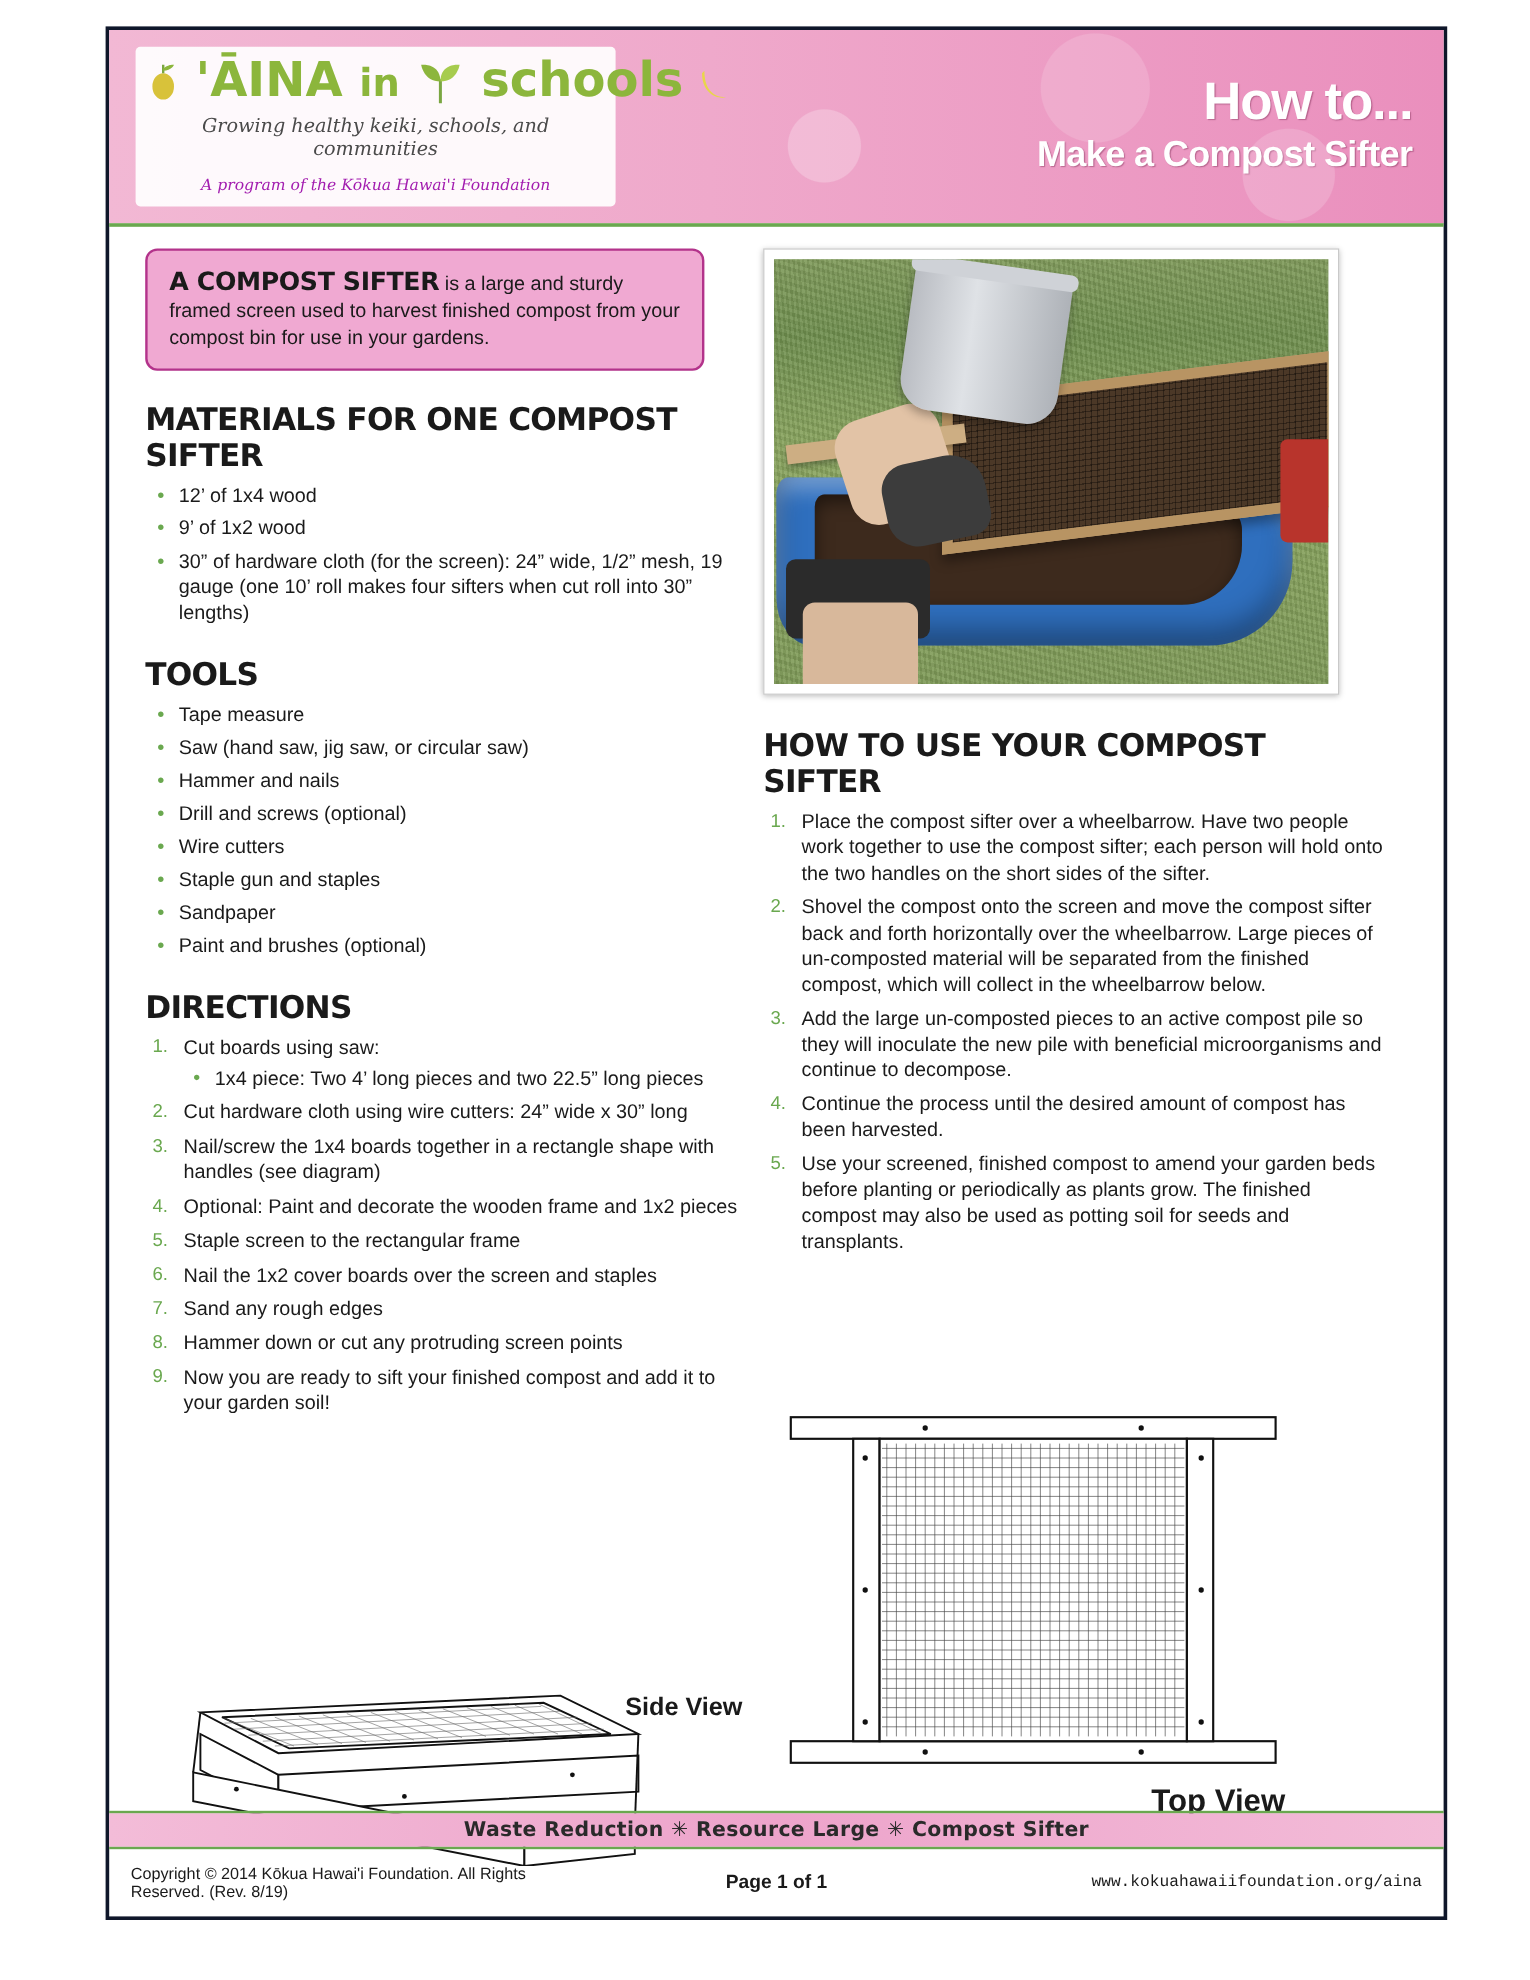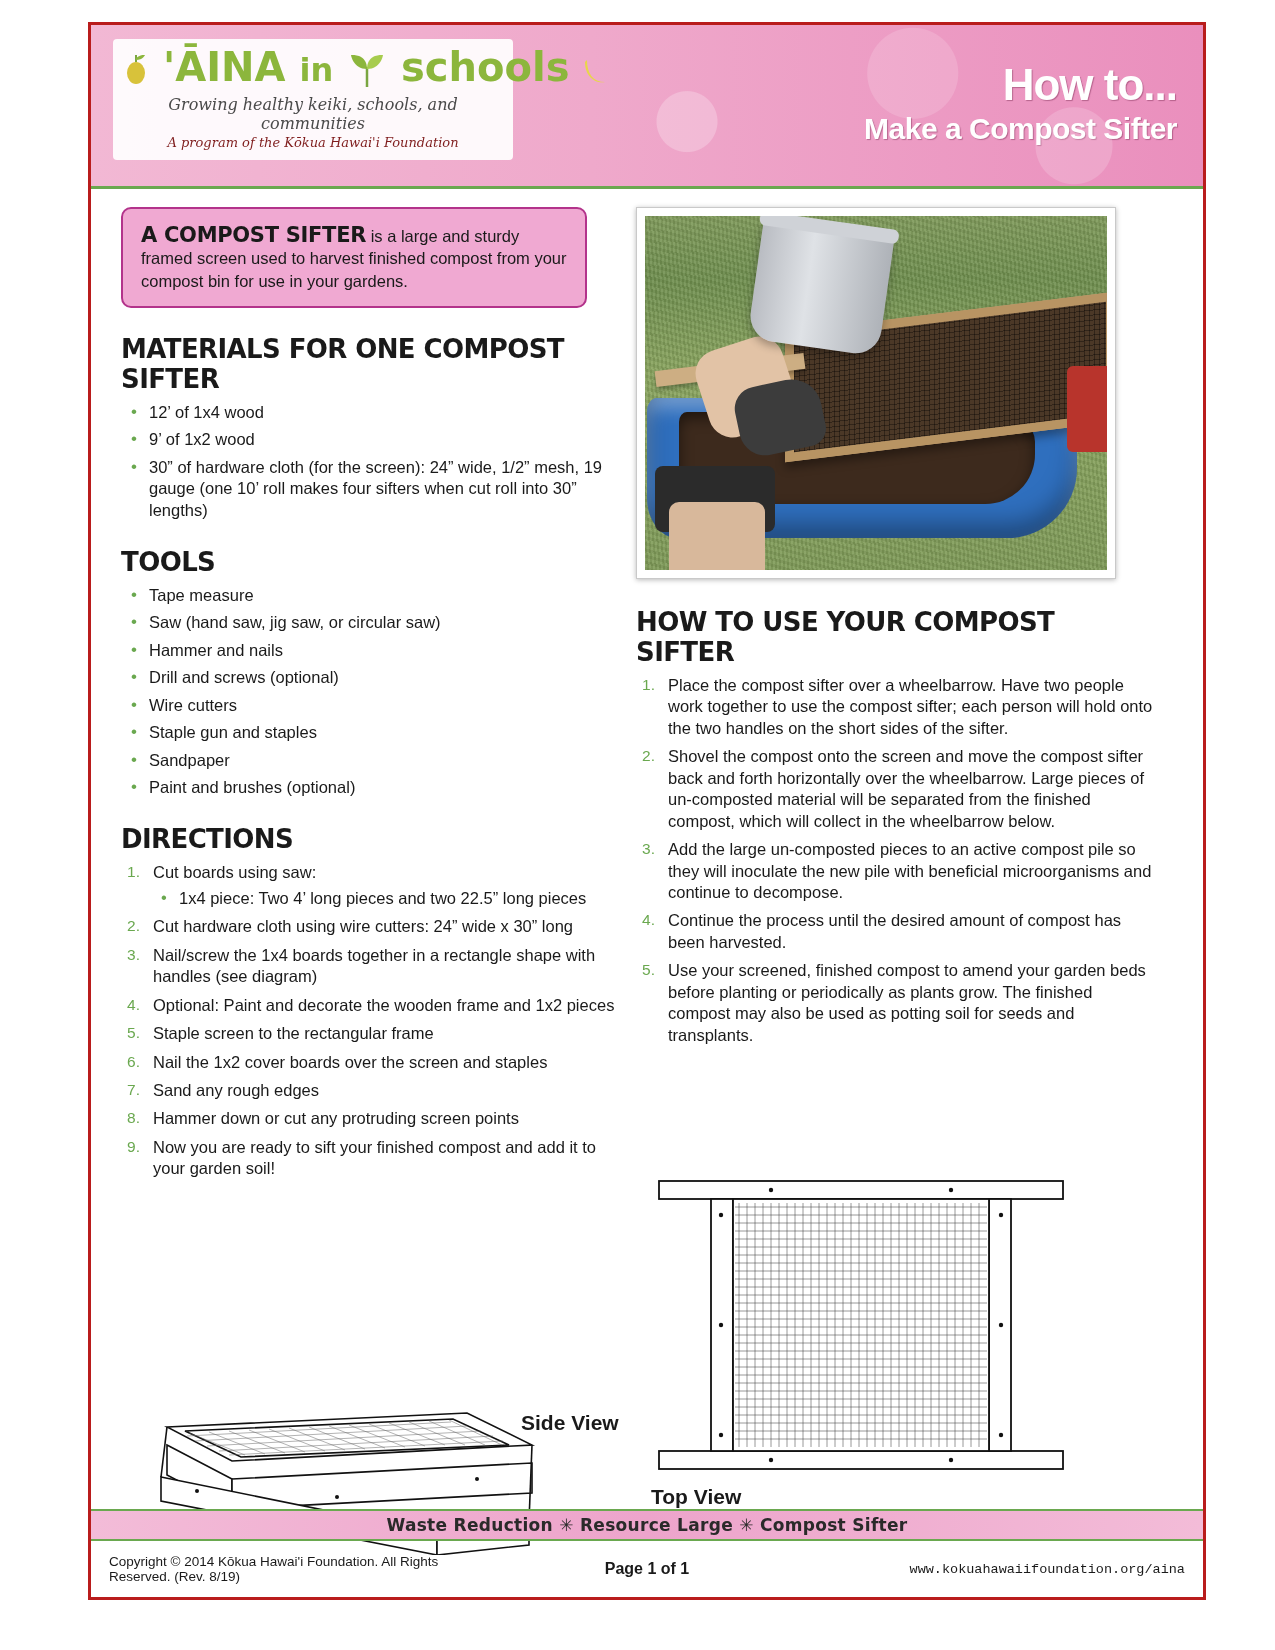--- a/index.html
+++ b/index.html
@@ -11,21 +11,21 @@
     font-family: "Liberation Sans", sans-serif;
     color: #1a1a1a;
     position: relative;
   }
   .page {
     position: absolute;
     left: 88px;
     top: 22px;
     width: 1118px;
     height: 1578px;
-    border: 3px solid #b91c1c;
+    border: 3px solid #0f172a;
     background: #ffffff;
   }
 
   
   .header {
     position: relative;
     height: 164px;
     background: linear-gradient(90deg, #f2b8d4 0%, #efa9cb 45%, #ea8fbd 100%);
     border-bottom: 3px solid #6aa84f;
     overflow: hidden;
@@ -66,22 +66,22 @@
   .logo-tag {
     font-family: "DejaVu Serif", serif;
     font-size: 16px;
     color: #4a4a4a;
     margin-top: 6px;
     font-style: italic;
   }
   .logo-sub {
     font-family: "DejaVu Serif", serif;
     font-size: 13px;
-    color: #7f1d1d;
-    margin-top: 2px;
+    color: #a21caf;
+    margin-top: 14px;
     font-style: italic;
   }
   .header-title {
     position: absolute;
     right: 26px;
     top: 38px;
     text-align: right;
     color: #ffffff;
     font-family: Liberation Sans, sans-serif;
     text-shadow: 1px 1px 1px rgba(120,40,80,0.45);
@@ -334,22 +334,22 @@
     left: 560px;
     top: 986px;
     width: 420px;
     height: 300px;
   }
   .top-label {
     position: absolute;
     left: 560px;
     top: 1296px;
     width: 420px;
-    text-align: left;
-    font-size: 21px;
+    text-align: right;
+    font-size: 26px;
     font-weight: bold;
   }
 
   
   .footer-band {
     position: absolute;
     left: 0; right: 0;
     bottom: 56px;
     height: 32px;
     background: linear-gradient(90deg,#f3bcd8,#eda4cb 50%, #f3bcd8);

